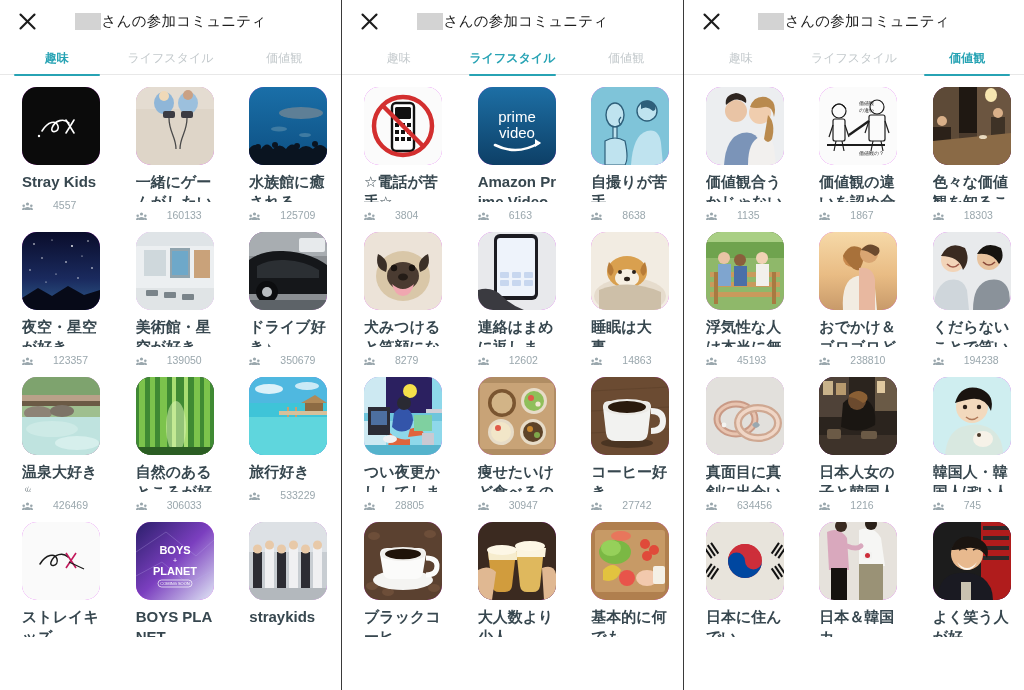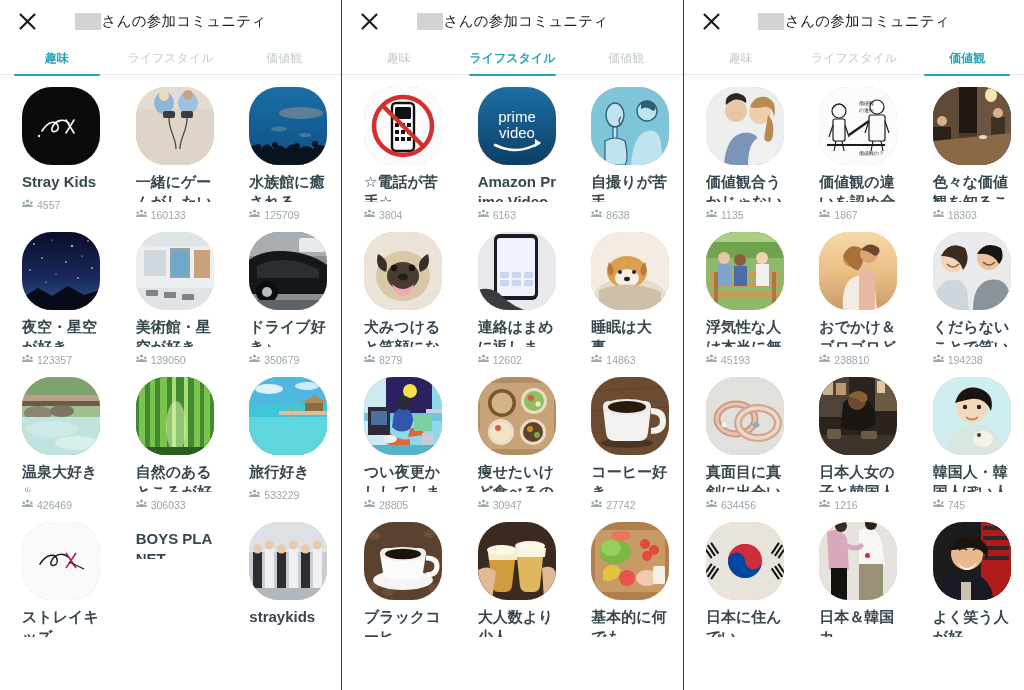--- a/index.html
+++ b/index.html
@@ -94,43 +94,43 @@
     padding: 0 9px 0 22px;
     margin-bottom: 11px;
     cursor: pointer;
   }
   .panel:nth-child(1) .card:nth-child(3n+1),
   .panel:nth-child(2) .card:nth-child(3n+1),
   .panel:nth-child(3) .card:nth-child(3n+1) { padding-left: 22px; padding-right: 9px; }
 
   .thumb {
     width: 78px; height: 78px;
-    border-radius: 30px;
+    border-radius: 15px;
     overflow: hidden;
     position: relative;
-    background: #fdba74;
+    background: #d946ef;
   }
   .thumb > svg { display: block; width: 78px; height: 78px; }
 
   .card-title {
     margin-top: 7px;
     font-size: 15px;
     line-height: 1.33;
     font-weight: bold;
     color: #37474f;
     width: 82px;
     word-break: break-all;
     max-height: 30px;
     overflow: hidden;
   }
   .card-meta {
     margin-top: 7px;
     display: flex;
-    align-items: flex-start;
-    gap: 4px;
+    align-items: flex-end;
+    gap: 20px;
     font-size: 10.5px;
     color: #9aa7ad;
   }
   .grp-icon { display: block; flex: 0 0 auto; }
 </style>
 </head>
 <body>
 
 <div class="screen">
     <div class="panel">
@@ -453,20 +453,41 @@
               <g fill="none" stroke="#1a1a1a" stroke-width="1.5" stroke-linecap="round">
                 <path d="M18 42 C24 32 33 31 35 37 C37 44 27 46 29 40 C32 32 41 30 46 35"></path>
               </g>
               <path d="M44 31 L54 46 M54 31 L44 46" stroke="#c2185b" stroke-width="1.6" fill="none"></path>
               <path d="M47 40 L62 47" stroke="#1a1a1a" stroke-width="1.2"></path>
             </svg>
           </div>
           <div class="card-title">ストレイキッズ</div>
         </div>
         <div class="card">
+          <div class="thumb">
+            <svg viewBox="0 0 78 78">
+              <defs>
+                <linearGradient id="bp" x1="0" y1="0" x2="1" y2="1">
+                  <stop offset="0" stop-color="#2b1f6b"></stop>
+                  <stop offset="0.5" stop-color="#7b3fbf"></stop>
+                  <stop offset="1" stop-color="#e0e6f5"></stop>
+                </linearGradient>
+              </defs>
+              <rect width="78" height="78" fill="url(#bp)"></rect>
+              <g stroke="#b9a8e8" stroke-width="0.5" opacity="0.6" fill="none">
+                <path d="M0 30 L30 10 L60 34 L78 18"></path>
+                <path d="M0 54 L26 40 L52 62 L78 48"></path>
+              </g>
+              <text x="39" y="32" font-family="Liberation Sans, sans-serif" font-size="11" font-weight="bold" fill="#fff" text-anchor="middle">BOYS</text>
+              <text x="39" y="41" font-family="Liberation Sans, sans-serif" font-size="7" fill="#fff" text-anchor="middle">+</text>
+              <text x="39" y="53" font-family="Liberation Sans, sans-serif" font-size="11" font-weight="bold" fill="#fff" text-anchor="middle">PLANET</text>
+              <rect x="22" y="58" width="34" height="7" rx="3.5" fill="none" stroke="#fff" stroke-width="0.7"></rect>
+              <text x="39" y="63.4" font-family="Liberation Sans, sans-serif" font-size="4" fill="#fff" text-anchor="middle">COMING SOON</text>
+            </svg>
+          </div>
           <div class="card-title">BOYS PLANET</div>
         </div>
         <div class="card">
           <div class="thumb">
             <svg viewBox="0 0 78 78">
               <rect width="78" height="78" fill="#c8cdd2"></rect>
               <rect y="0" width="78" height="30" fill="#dde1e5"></rect>
               <g>
                 <rect x="4" y="30" width="9" height="36" fill="#2c2c33"></rect>
                 <circle cx="8.5" cy="27" r="4.5" fill="#e8c9a8"></circle>

